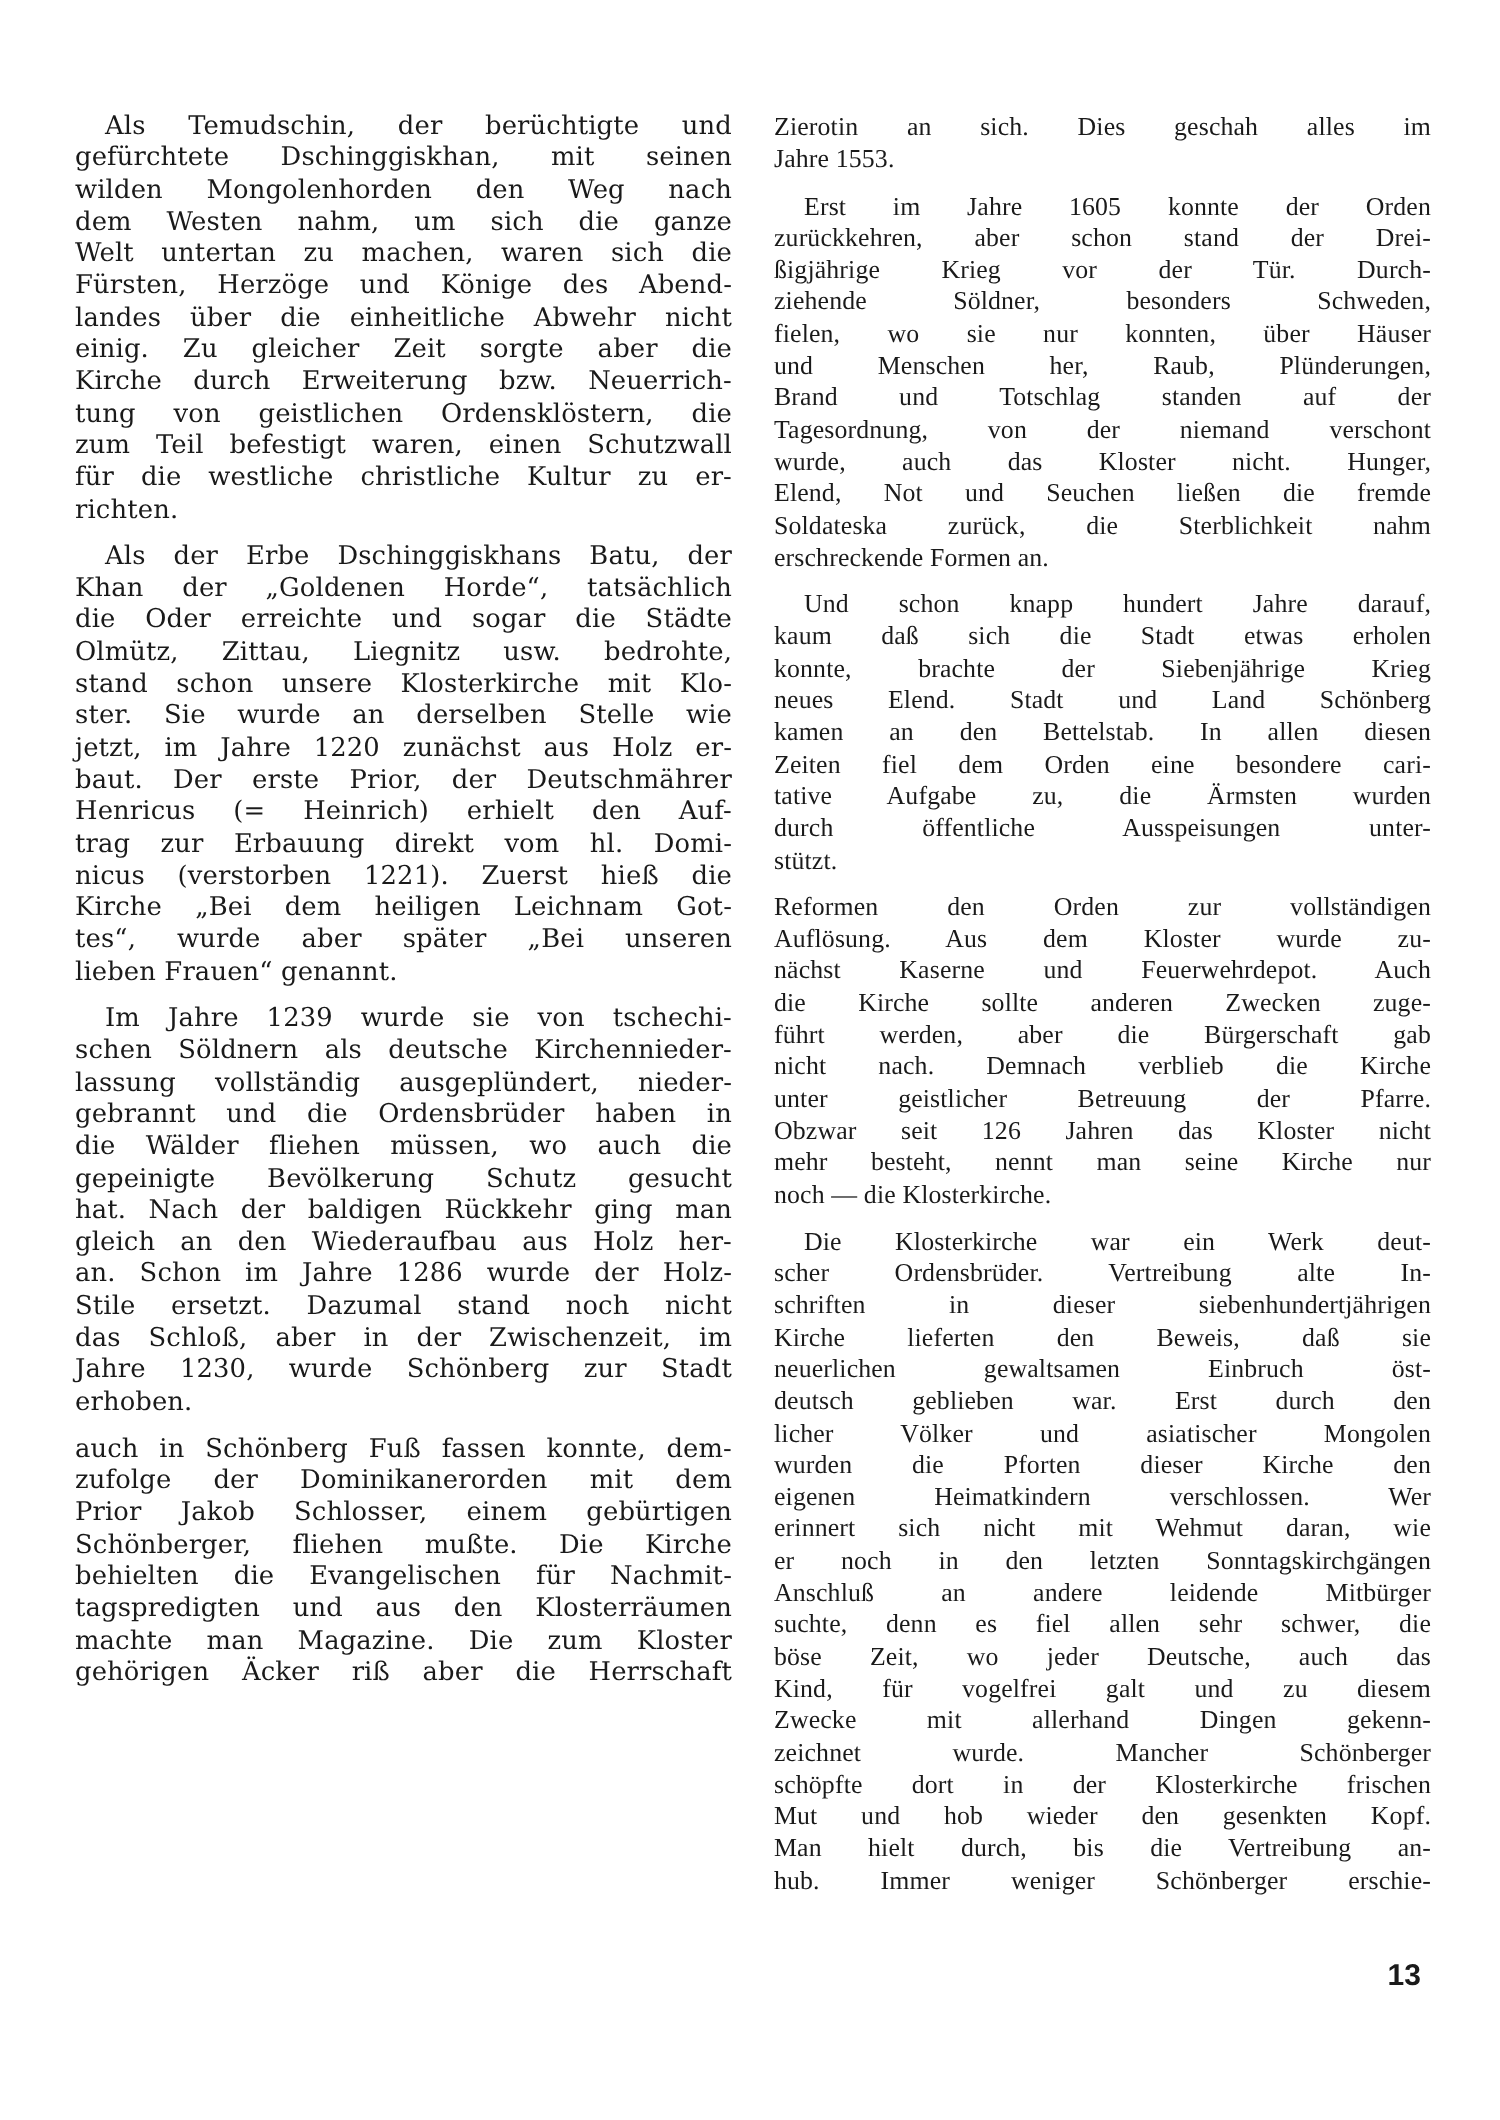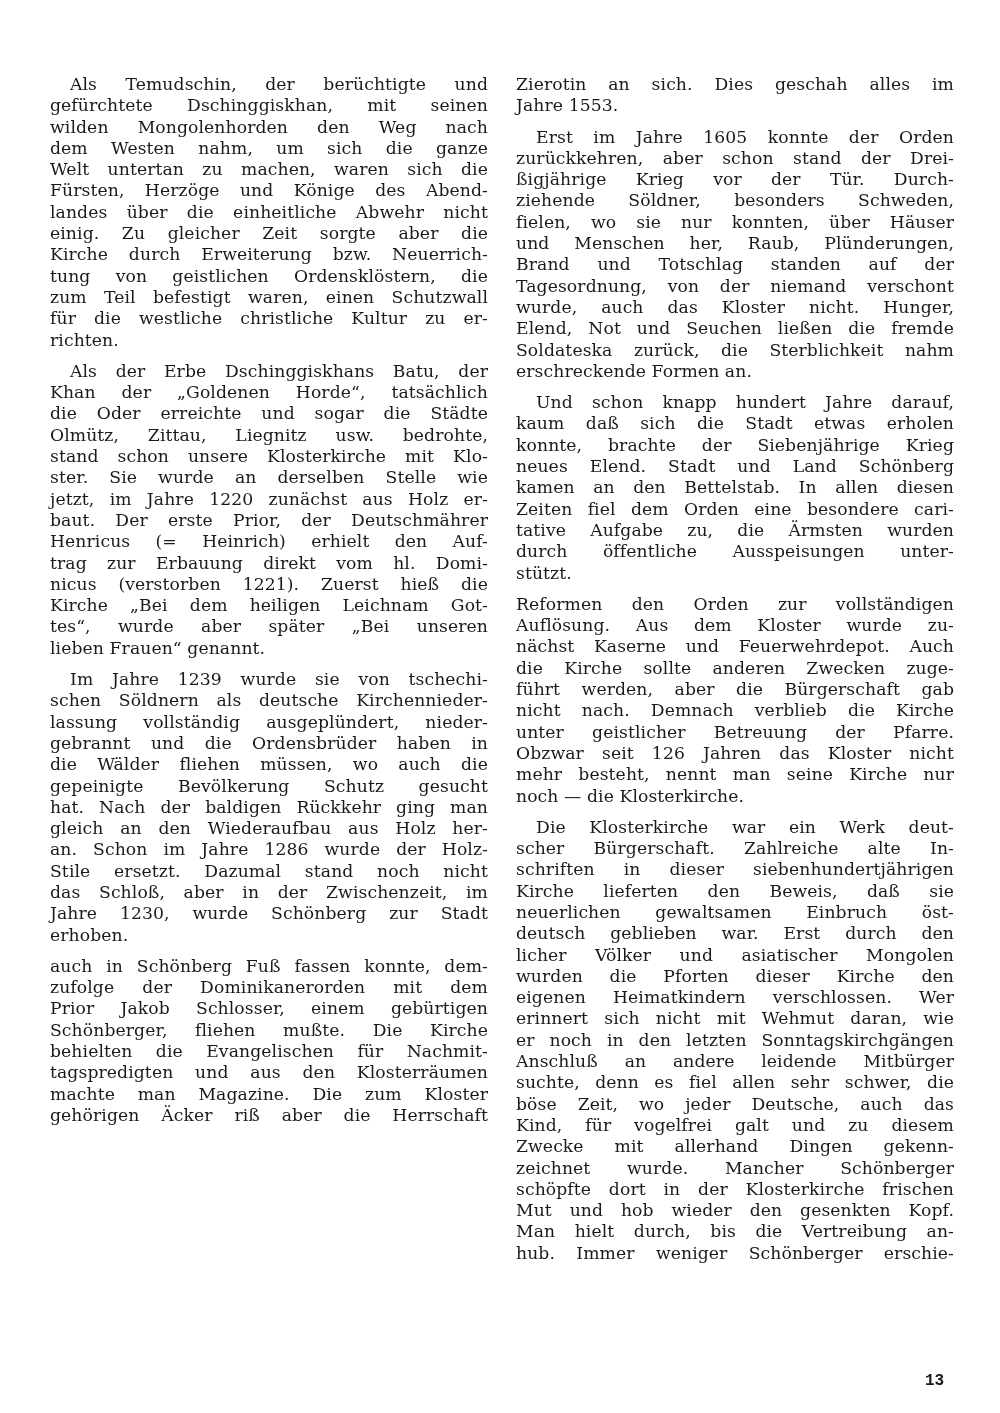--- a/index.html
+++ b/index.html
@@ -16,21 +16,21 @@
     position: absolute;
     left: 0; top: 0;
     width: 1000px; height: 1413px;
   }
   .column {
     position: absolute;
     top: 74px;
     width: 438px;
   }
   .col-left { left: 50px; }
-  .col-right { left: 516px; }
+  .col-right { left: 516px; font-family: Liberation Serif, serif; }
   .para {
     margin: 0 0 10px 0;
   }
   .line {
     display: block;
     font-size: 17.2px;
     line-height: 21.3px;
     height: 21.3px;
     white-space: nowrap;
     text-align: justify;
@@ -39,24 +39,24 @@
   }
   .line.last {
     text-align-last: left;
   }
   .line.indent {
     padding-left: 20px;
   }
   .page-number {
     position: absolute;
     left: 925px;
-    top: 1372px;
-    font-size: 16px;
+    top: 1306px;
+    font-size: 20px;
     font-weight: bold;
-    font-family: Liberation Mono, monospace;
+    font-family: Liberation Sans, sans-serif;
   }
 </style>
 </head>
 <body>
 
 <div class="page">
   <div class="column col-left" id="col-0">
       <div class="para">
         <span class="line indent">Als Temudschin, der berüchtigte und</span>
         <span class="line">gefürchtete Dschinggiskhan, mit seinen</span>
@@ -151,21 +151,21 @@
         <span class="line">die Kirche sollte anderen Zwecken zuge-</span>
         <span class="line">führt werden, aber die Bürgerschaft gab</span>
         <span class="line">nicht nach. Demnach verblieb die Kirche</span>
         <span class="line">unter geistlicher Betreuung der Pfarre.</span>
         <span class="line">Obzwar seit 126 Jahren das Kloster nicht</span>
         <span class="line">mehr besteht, nennt man seine Kirche nur</span>
         <span class="line last">noch — die Klosterkirche.</span>
       </div>
       <div class="para">
         <span class="line indent">Die Klosterkirche war ein Werk deut-</span>
-        <span class="line">scher Bürgerschaft. Zahlreiche alte In-</span>
+        <span class="line">scher Ordensbrüder. Vertreibung alte In-</span>
         <span class="line">schriften in dieser siebenhundertjährigen</span>
         <span class="line">Kirche lieferten den Beweis, daß sie</span>
         <span class="line">neuerlichen gewaltsamen Einbruch öst-</span>
         <span class="line">deutsch geblieben war. Erst durch den</span>
         <span class="line">licher Völker und asiatischer Mongolen</span>
         <span class="line">wurden die Pforten dieser Kirche den</span>
         <span class="line">eigenen Heimatkindern verschlossen. Wer</span>
         <span class="line">erinnert sich nicht mit Wehmut daran, wie</span>
         <span class="line">er noch in den letzten Sonntagskirchgängen</span>
         <span class="line">Anschluß an andere leidende Mitbürger</span>

